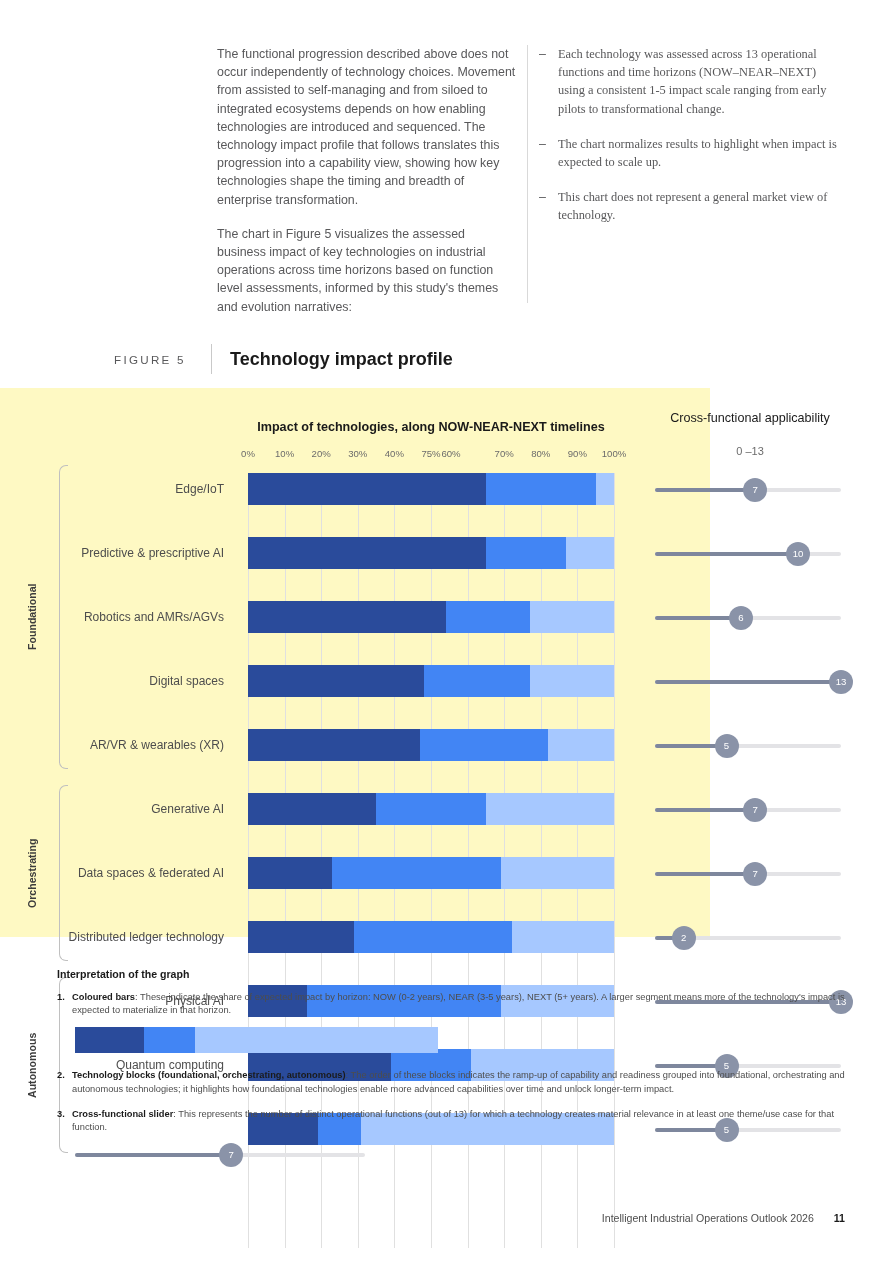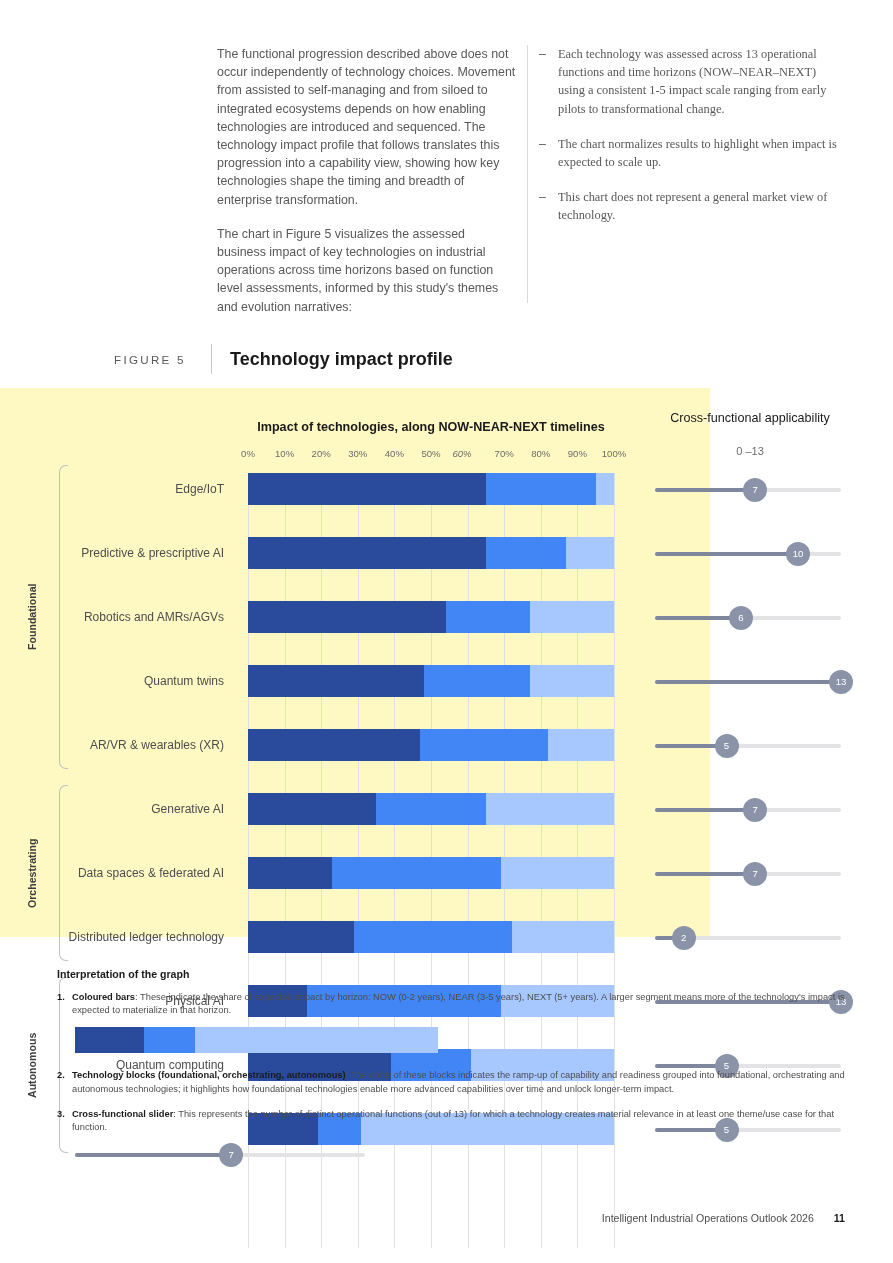--- a/index.html
+++ b/index.html
@@ -120,22 +120,22 @@
   <div class="chart-head-1">Impact of technologies, along NOW-NEAR-NEXT timelines</div>
   <div class="chart-head-2">Cross-functional applicability</div>
   <div class="chart-sub-2">0 –13</div>
 
   <div class="axis-ticks" id="axis-ticks">
       <span class="axis-tick" style="left: 0px;">0%</span>
       <span class="axis-tick" style="left: 36.6px;">10%</span>
       <span class="axis-tick" style="left: 73.2px;">20%</span>
       <span class="axis-tick" style="left: 109.8px;">30%</span>
       <span class="axis-tick" style="left: 146.4px;">40%</span>
-      <span class="axis-tick" style="left: 183px;">50%</span>
-      <span class="axis-tick" style="left: 214px; font-style: italic;">60%</span>
+      <span class="axis-tick" style="left: 183px;">75%</span>
+      <span class="axis-tick" style="left: 203px;">60%</span>
       <span class="axis-tick" style="left: 256.2px;">70%</span>
       <span class="axis-tick" style="left: 292.8px;">80%</span>
       <span class="axis-tick" style="left: 329.4px;">90%</span>
       <span class="axis-tick" style="left: 366px;">100%</span>
     </div>
   <div class="plot" id="plot-grid">
       <div class="gridline" style="left: 0px;"></div>
       <div class="gridline" style="left: 36.6px;"></div>
       <div class="gridline" style="left: 73.2px;"></div>
       <div class="gridline" style="left: 109.8px;"></div>
@@ -144,21 +144,21 @@
       <div class="gridline" style="left: 219.6px;"></div>
       <div class="gridline" style="left: 256.2px;"></div>
       <div class="gridline" style="left: 292.8px;"></div>
       <div class="gridline" style="left: 329.4px;"></div>
       <div class="gridline" style="left: 366px;"></div>
     </div>
   <div class="cat-labels" id="cat-labels">
       <div class="cat-label" style="margin-top: 0px;">Edge/IoT</div>
       <div class="cat-label" style="margin-top: 32px;">Predictive &amp; prescriptive AI</div>
       <div class="cat-label" style="margin-top: 32px;">Robotics and AMRs/AGVs</div>
-      <div class="cat-label" style="margin-top: 32px;">Quantum twins</div>
+      <div class="cat-label" style="margin-top: 32px;">Digital spaces</div>
       <div class="cat-label" style="margin-top: 32px;">AR/VR &amp; wearables (XR)</div>
       <div class="cat-label" style="margin-top: 32px;">Generative AI</div>
       <div class="cat-label" style="margin-top: 32px;">Data spaces &amp; federated AI</div>
       <div class="cat-label" style="margin-top: 32px;">Distributed ledger technology</div>
       <div class="cat-label" style="margin-top: 32px;">Physical AI</div>
       <div class="cat-label" style="margin-top: 32px;">Quantum computing</div>
     </div>
   <div id="group-brackets">
       <div class="group-bracket" style="top: 77px; height: 304px;"></div>
       <div class="group-name" style="top: 77px; height: 304px;">Foundational</div>

